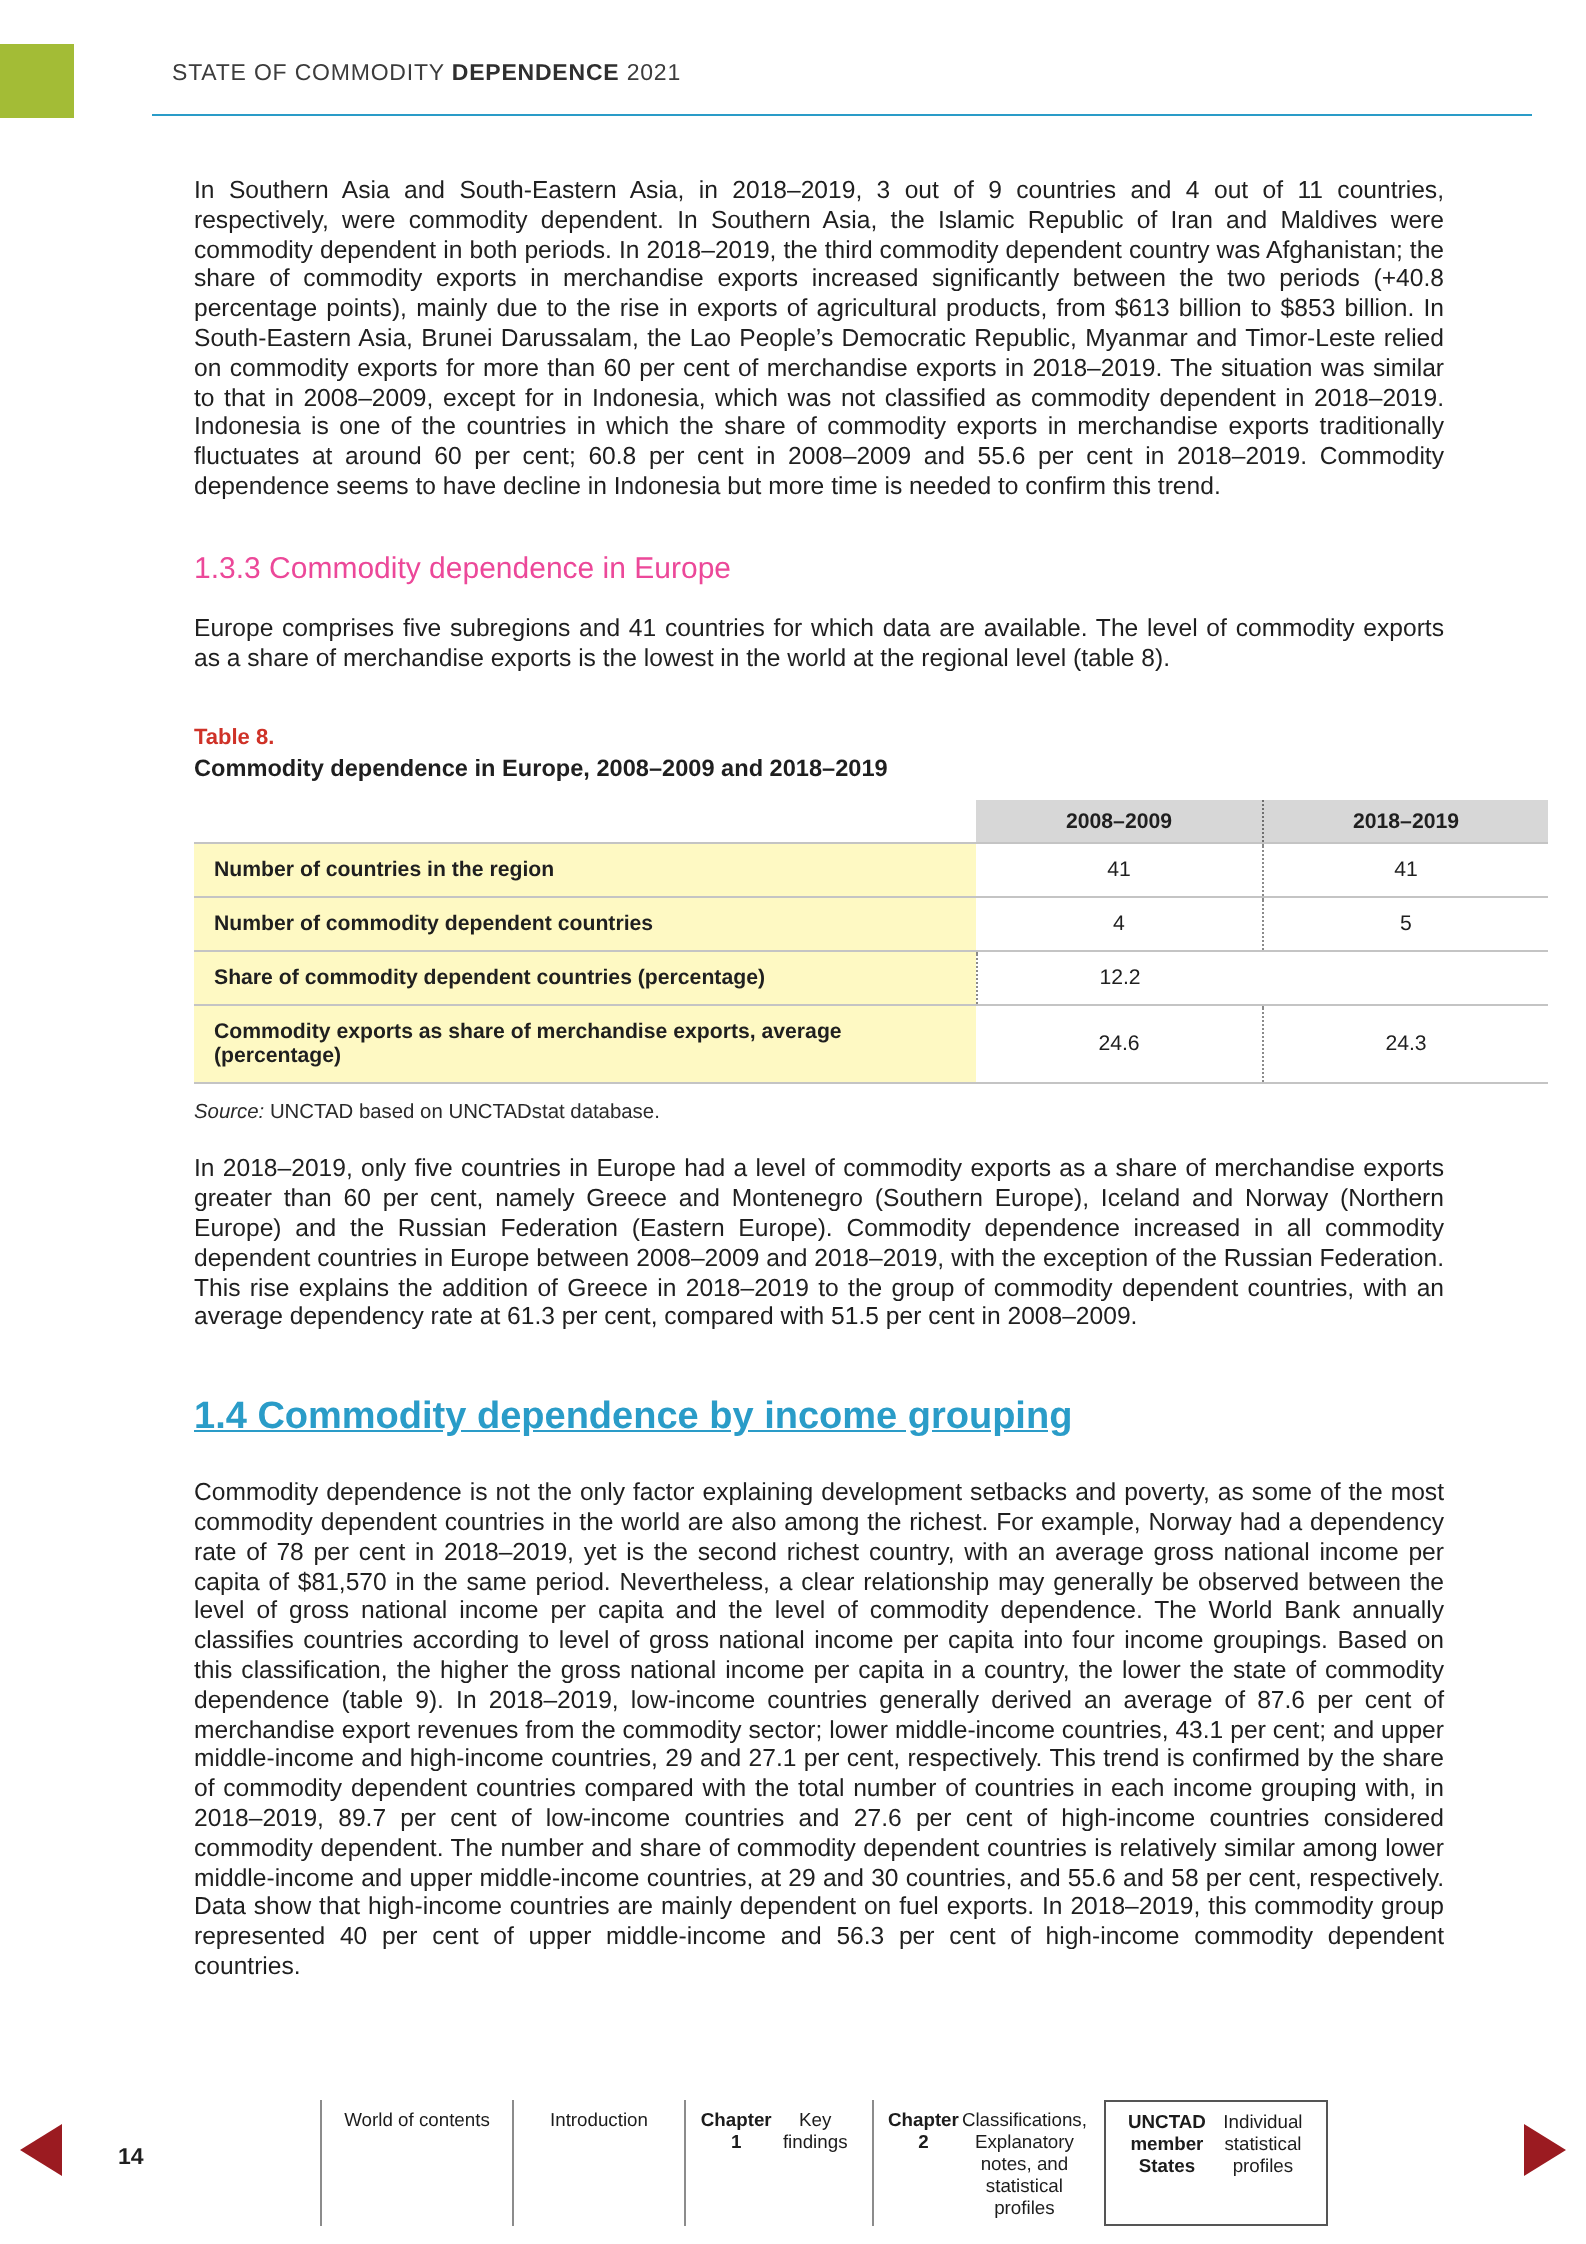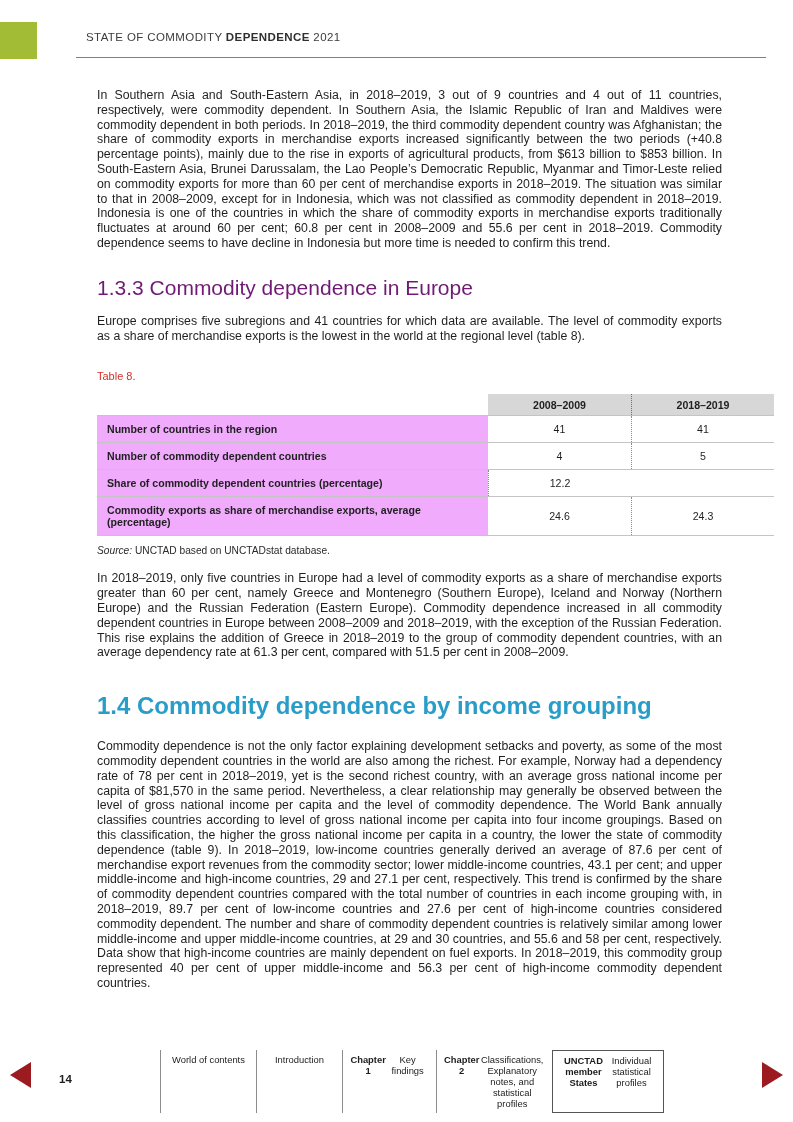--- a/index.html
+++ b/index.html
@@ -16,35 +16,35 @@
   
   .brand-block { position:absolute; left:0; top:22px; width:37px; height:37px; background:#a3bc36; }
   .report-title { position:absolute; left:86px; top:31px; font-size:11.5px; letter-spacing:0.4px; color:#3c3c3c; }
   .report-title .bold { font-weight:700; color:#2f2f2f; }
   .header-rule { position:absolute; left:76px; top:57px; width:690px; height:1px; background:#2a9cc8; }
 
   
   .content { position:absolute; left:97px; top:88px; width:625px; }
   .body-par { font-size:12.3px; line-height:14.8px; text-align:justify; margin:0; }
 
-  .h-sub { color:#701a75; font-weight:400; font-size:21px; margin:25px 0 14px 0; }
-  .h-main { color:#2a9cc8; font-weight:700; font-size:24px; margin:32px 0 19px 0; }
+  .h-sub { color:#ec4899; font-weight:400; font-size:15px; margin:25px 0 14px 0; }
+  .h-main { color:#2a9cc8; font-weight:700; font-size:19px; margin:32px 0 19px 0;text-decoration:underline; }
 
   
   .table-section { margin-top:27px; }
-  .t8-label { color:#cf3228; font-weight:400; font-size:11px; margin-bottom:12px; }
+  .t8-label { color:#cf3228; font-weight:700; font-size:11px; margin-bottom:2px; }
   .t8-title { font-weight:700; font-size:11.8px; margin-bottom:9px; }
   .t8 { width:677px; font-size:10.6px; }
   .t8-head { display:flex; }
   .t8-head .spacer { width:391px; }
   .t8-head .col { width:143px; box-sizing:border-box; background:#d7d7d7; font-weight:700; text-align:center; padding:5px 0 4px 0; }
   .t8-head .col.second { border-left:1px dotted #6f6f6f; }
   .t8-bodyrows { border-top:1px solid #c4c4c4; }
   .t8-row { display:flex; border-bottom:1px solid #c4c4c4; }
-  .t8-row .lbl { width:391px; box-sizing:border-box; background:#f0abfc; font-weight:700; padding:7px 14px 7px 10px; }
+  .t8-row .lbl { width:391px; box-sizing:border-box; background:#fef9c3; font-weight:700; padding:7px 14px 7px 10px; }
   .t8-row .val { width:143px; box-sizing:border-box; display:flex; align-items:center; justify-content:center; }
   .t8-row .val.second { border-left:1px dotted #8a8a8a; }
   .t8-source { margin-top:9px; font-size:10.2px; color:#2a2a2a; }
   .t8-source .src-label { font-style:italic; }
 
   .gap-after-table { margin-top:15px; }
 
   
   .page-number { position:absolute; left:59px; top:1073px; font-size:11.5px; font-weight:700; }
   .footer-nav { position:absolute; left:160px; top:1050px; display:flex; align-items:stretch; }
@@ -81,20 +81,21 @@
   <div class="content">
 
     <p class="body-par">In Southern Asia and South-Eastern Asia, in 2018–2019, 3 out of 9 countries and 4 out of 11 countries, respectively, were commodity dependent. In Southern Asia, the Islamic Republic of Iran and Maldives were commodity dependent in both periods. In 2018–2019, the third commodity dependent country was Afghanistan; the share of commodity exports in merchandise exports increased significantly between the two periods (+40.8 percentage points), mainly due to the rise in exports of agricultural products, from $613 billion to $853 billion. In South-Eastern Asia, Brunei Darussalam, the Lao People’s Democratic Republic, Myanmar and Timor-Leste relied on commodity exports for more than 60 per cent of merchandise exports in 2018–2019. The situation was similar to that in 2008–2009, except for in Indonesia, which was not classified as commodity dependent in 2018–2019. Indonesia is one of the countries in which the share of commodity exports in merchandise exports traditionally fluctuates at around 60 per cent; 60.8 per cent in 2008–2009 and 55.6 per cent in 2018–2019. Commodity dependence seems to have decline in Indonesia but more time is needed to confirm this trend.</p>
 
     <div class="h-sub">1.3.3 Commodity dependence in Europe</div>
 
     <p class="body-par">Europe comprises five subregions and 41 countries for which data are available. The level of commodity exports as a share of merchandise exports is the lowest in the world at the regional level (table 8).</p>
 
     <div class="table-section">
       <div class="t8-label">Table 8.</div>
+      <div class="t8-title">Commodity dependence in Europe, 2008–2009 and 2018–2019</div>
 
       <div class="t8">
         <div class="t8-head">
           <div class="spacer"></div>
           <div class="col">2008–2009</div>
           <div class="col second">2018–2019</div>
         </div>
         <div class="t8-bodyrows">
           <div class="t8-row">
             <div class="lbl">Number of countries in the region</div>

